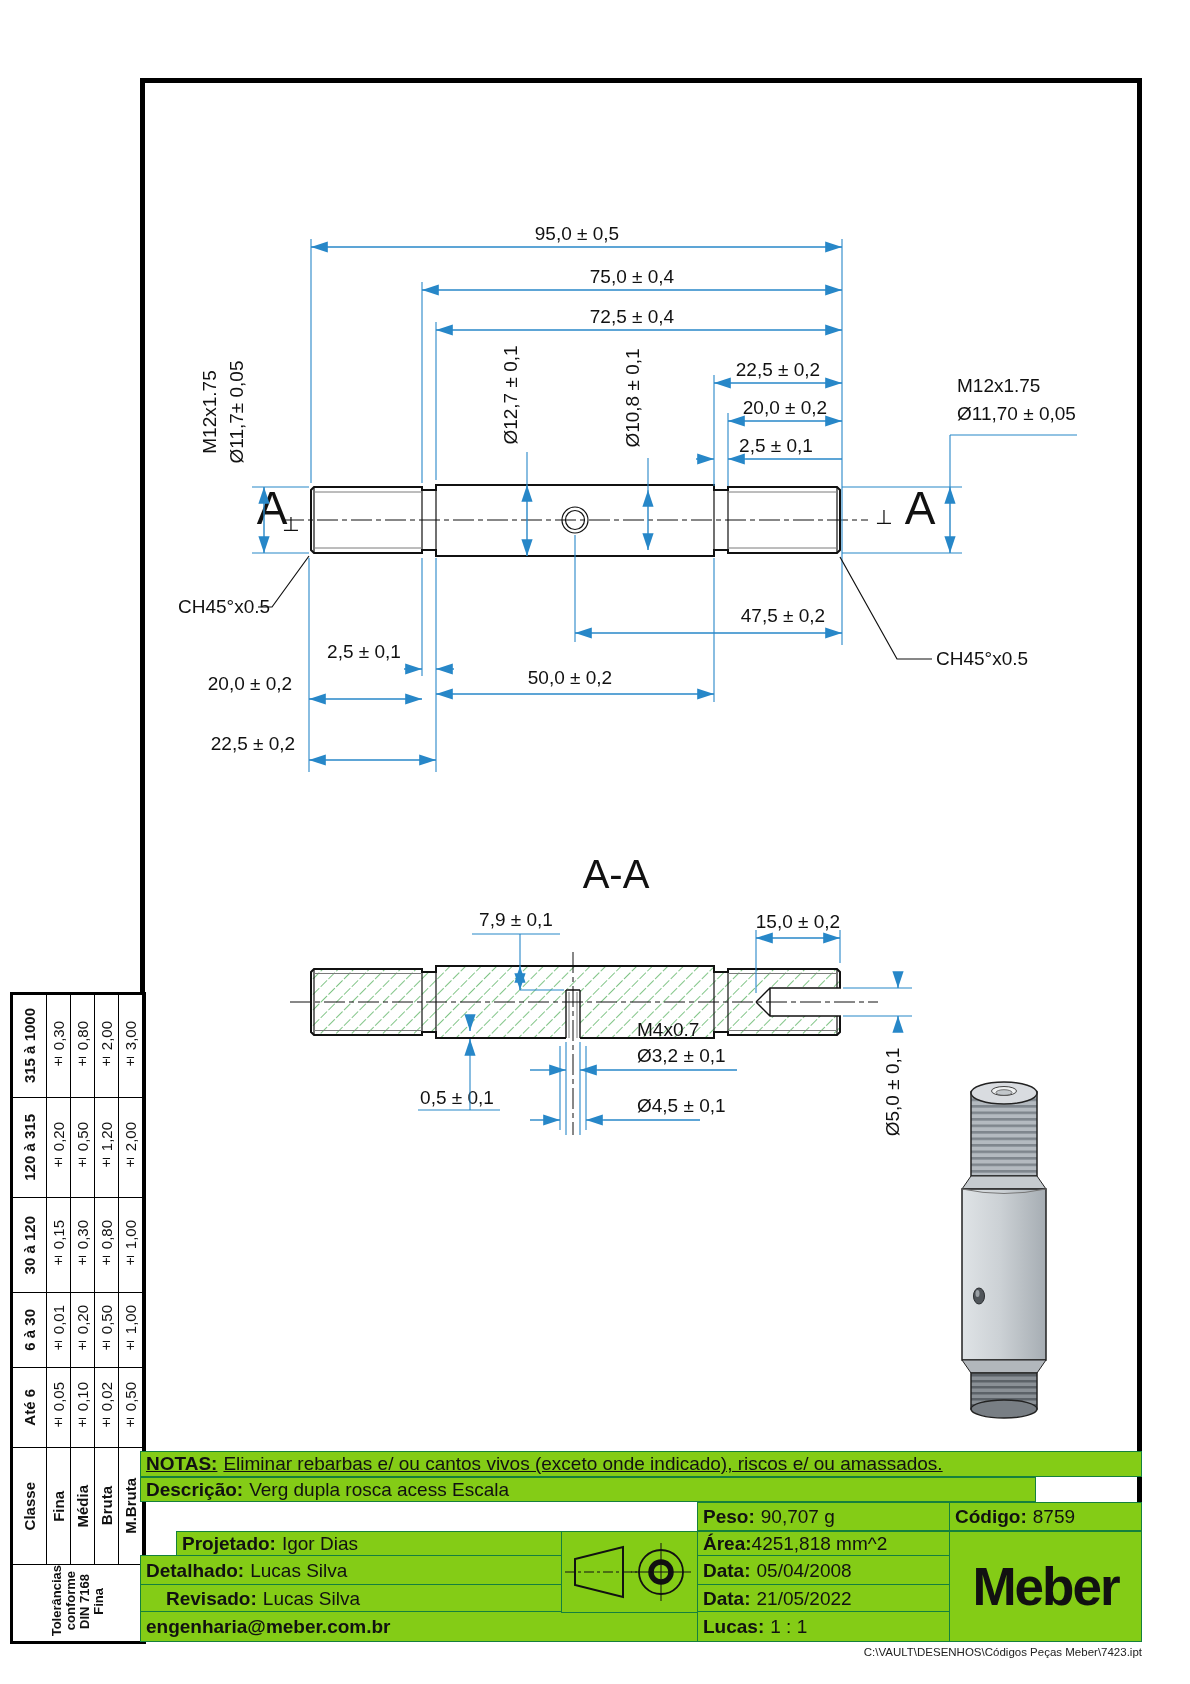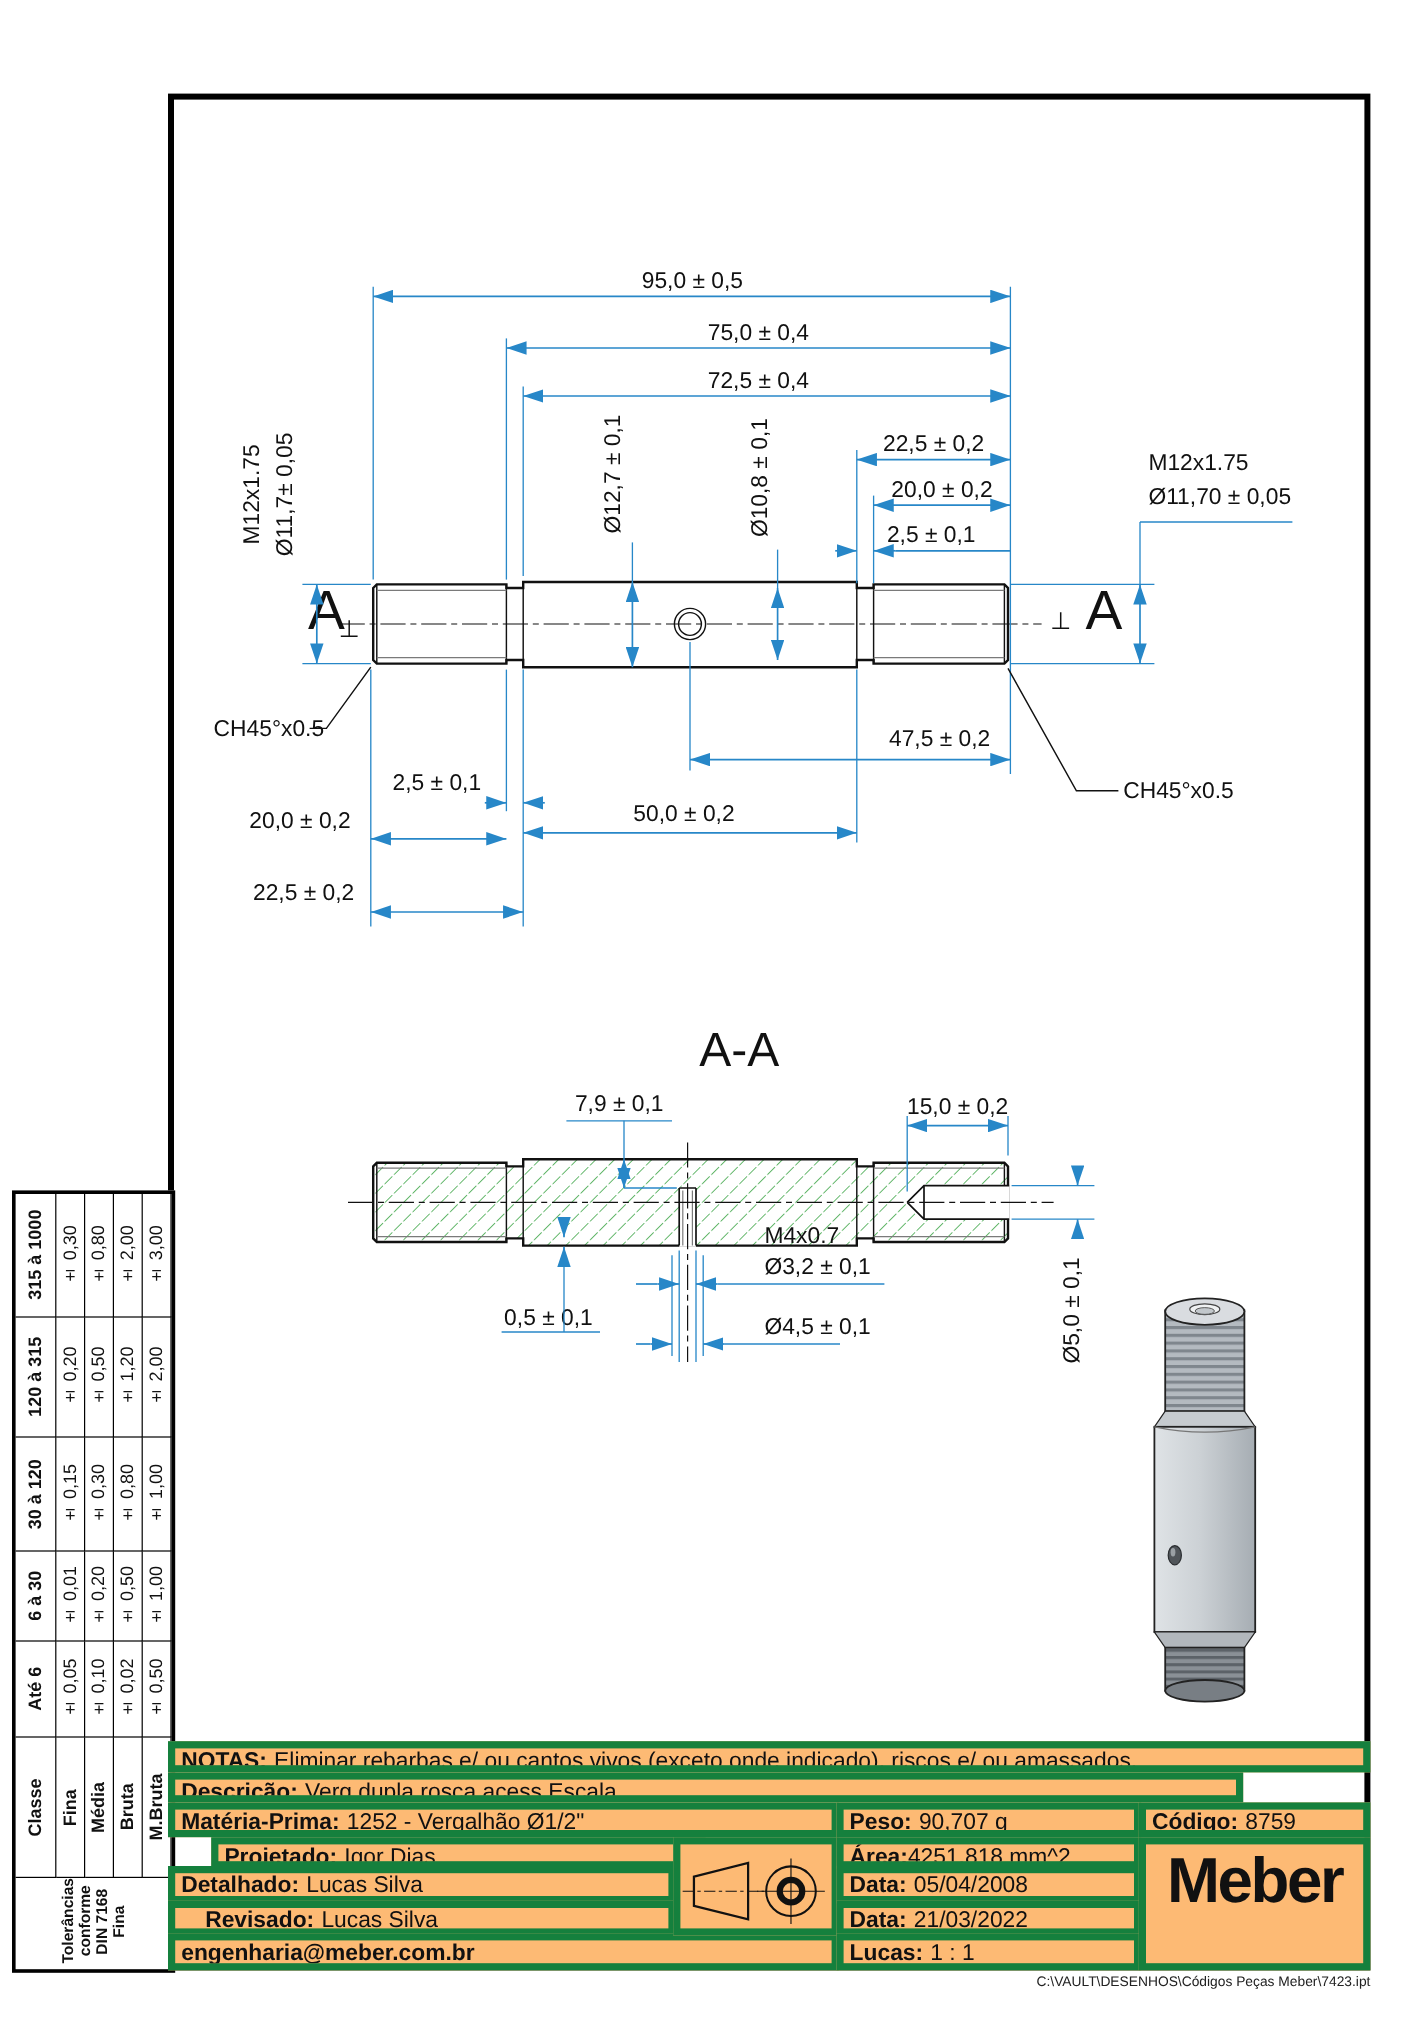--- a/index.html
+++ b/index.html
@@ -23,21 +23,21 @@
   
   .tol-table{position:absolute;left:10px;top:992px;width:130px;height:646px;border:3px solid #000;
     display:grid;grid-template-columns:34px 24px 24px 24px 24px;grid-template-rows:103px 100px 95px 75px 80px 117px 72px;background:#fff;}
   .tol-cell{border-right:1.5px solid #000;border-bottom:1.5px solid #000;display:flex;align-items:center;justify-content:center;overflow:hidden;}
   .vt{writing-mode:vertical-rl;transform:rotate(180deg);white-space:nowrap;font-size:15px;line-height:1;}
   .tol-label .vt{font-weight:bold;}
   .tol-footer{grid-column:1 / -1;border-bottom:none;display:flex;flex-direction:row;align-items:center;justify-content:center;gap:1px;}
   .tol-footer .vt{font-size:13px;font-weight:bold;}
   
   .tb{position:absolute;left:140px;top:1451px;width:1002px;height:191px;}
-  .tb-cell{position:absolute;border:6px solid #15803d;box-sizing:border-box;font-size:19px;display:flex;padding:0 0 0 5px;white-space:nowrap;background:#fdba74;overflow:hidden;}
+  .tb-cell{position:absolute;border:1px solid #15803d;box-sizing:border-box;font-size:19px;display:flex;align-items:center;padding:0 0 0 5px;white-space:nowrap;background:#84cc16;overflow:hidden;}
   .lbl{font-weight:bold;margin-right:6px;}
   .u{text-decoration:underline;}
   .meber{justify-content:center;padding:0;font-size:53px;font-weight:bold;letter-spacing:-2px;}
   .filepath{position:absolute;left:0;top:1646px;width:1142px;text-align:right;font-size:11.5px;color:#222;}
 </style>
 </head>
 <body>
 
 <div class="page">
 
@@ -352,24 +352,20 @@
   </div>
 
   <div class="tb">
     <div class="tb-cell" style="left:0;top:0;width:1002px;height:26px;">
       <span class="u"><span class="lbl">NOTAS:</span><span>Eliminar rebarbas e/ ou cantos vivos (exceto onde indicado), riscos e/ ou amassados.</span></span>
     </div>
     <div class="tb-cell" style="left:0;top:26px;width:896px;height:25px;">
       <span class="lbl">Descrição:</span>
         <span>Verg dupla rosca acess Escala</span>
     </div>
-    <div class="tb-cell" style="left:0;top:51px;width:559px;height:29px;">
-      <span class="lbl">Matéria-Prima:</span>
-        <span>1252 - Vergalhão Ø1/2"</span>
-    </div>
     <div class="tb-cell" style="left:557px;top:51px;width:254px;height:29px;">
       <span class="lbl">Peso:</span>
         <span>90,707 g</span>
     </div>
     <div class="tb-cell" style="left:809px;top:51px;width:193px;height:29px;">
       <span class="lbl">Código:</span>
         <span>8759</span>
     </div>
     <div class="tb-cell" style="left:0;top:80px;width:412px;height:26px;margin-left:36px;">
       <span class="lbl">Projetado:</span>
@@ -399,21 +395,21 @@
     <div class="tb-cell" style="left:557px;top:80px;width:254px;height:26px;">
       <span class="lbl" style="margin-right:0;">Área:</span>
         <span>4251,818 mm^2</span>
     </div>
     <div class="tb-cell" style="left:557px;top:104px;width:254px;height:31px;">
       <span class="lbl">Data:</span>
         <span>05/04/2008</span>
     </div>
     <div class="tb-cell" style="left:557px;top:133px;width:254px;height:29px;">
       <span class="lbl">Data:</span>
-        <span>21/03/2022</span>
+        <span>21/05/2022</span>
     </div>
     <div class="tb-cell" style="left:557px;top:160px;width:254px;height:31px;">
       <span class="lbl">Lucas:</span>
         <span>1 : 1</span>
     </div>
     <div class="tb-cell meber" style="left:809px;top:80px;width:193px;height:111px;">
       <span>Meber</span>
     </div>
   </div>
 

